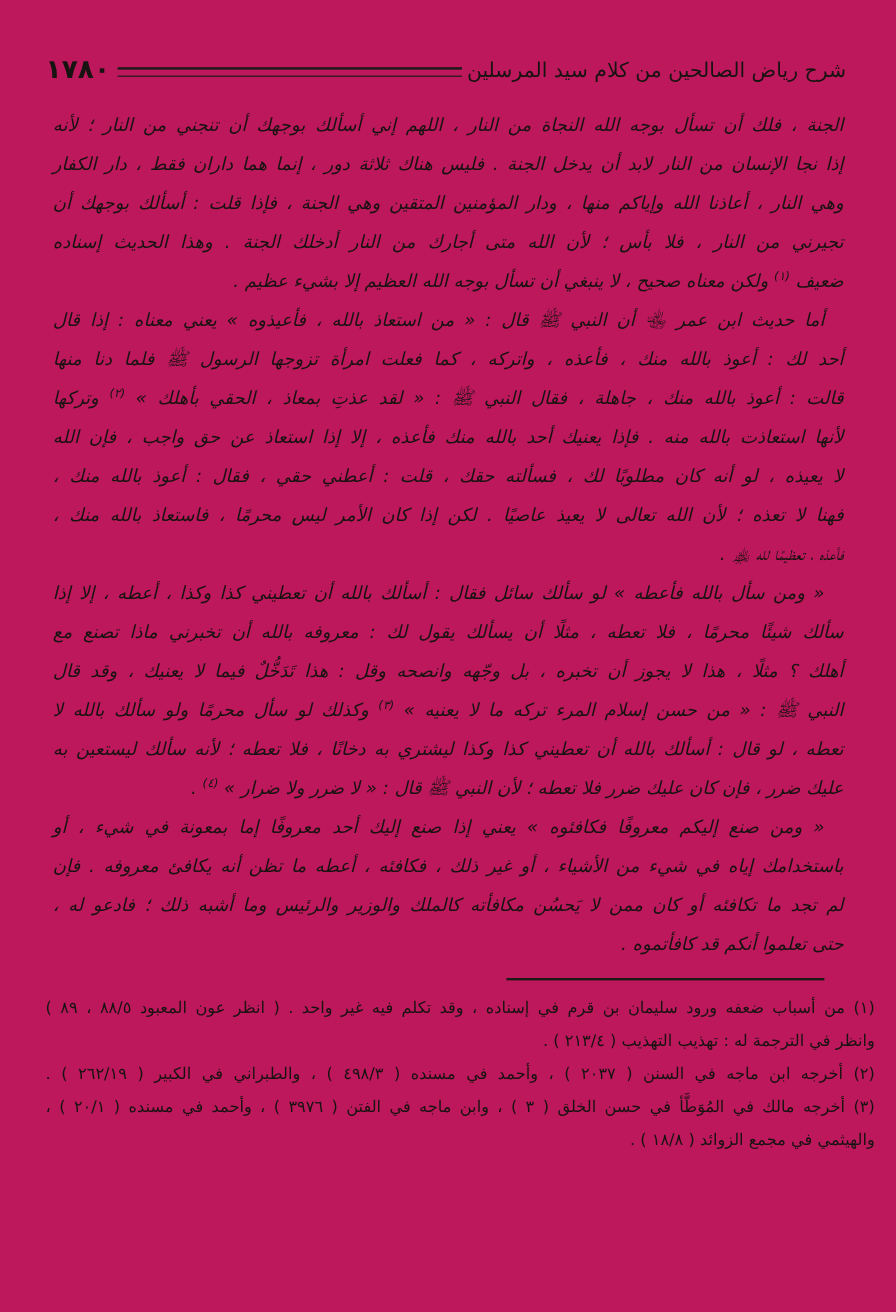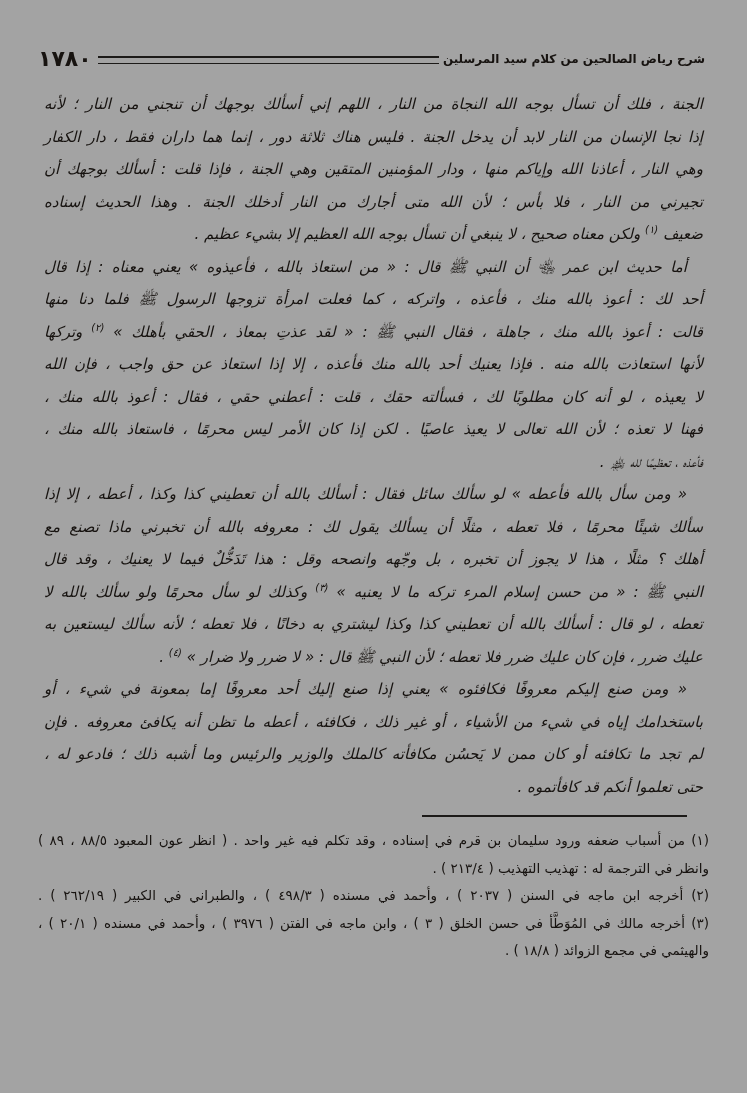--- a/index.html
+++ b/index.html
@@ -3,38 +3,38 @@
 <meta charset="utf-8">
 <style>
   html,body{margin:0;padding:0;}
   body{
     width:747px;height:1093px;
     background:#fdfdfb;
     font-family:"DejaVu Sans", sans-serif;
     color:#171310;
     overflow:hidden;
   }
-  .page{width:747px;height:1093px;position:relative;background:#a3a3a3;}
+  .page{width:747px;height:1093px;position:relative;background:#be185d;}
 
   
   .header{
     display:flex;align-items:center;direction:ltr;
     padding:46px 42px 0 38px;
   }
   .page-num{
     font-size:22px;font-weight:bold;letter-spacing:1px;
     direction:rtl;white-space:nowrap;line-height:26px;
   }
   .header-rule{
     flex:1;height:5px;margin:2px 4px 0 6px;
     border-top:2px solid #1c1a18;
     border-bottom:1px solid #1c1a18;
   }
   .book-title{
-    direction:rtl;font-size:12px;font-weight:700;
+    direction:rtl;font-size:17px;font-weight:400;
     white-space:nowrap;line-height:26px;
   }
 
   
   .body-text{
     direction:rtl;
     padding:16px 44px 0 44px;
     font-size:15px;
   }
   .para{margin:0;font-style:italic;}
@@ -49,21 +49,21 @@
 
   
   .fn-separator{
     width:265px;height:2px;background:#1c1a18;
     margin:12px 60px 10px auto;
   }
 
   
   .footnotes{
     direction:rtl;
-    padding:0 38px 0 38px;
+    padding:0 18px 0 38px;
     font-size:13.5px;
   }
   .fn-line{
     line-height:27.5px;
     text-align:justify;
     text-align-last:justify;
   }
   .fn-line.cont{text-align-last:right;}
 </style>
 </head>

